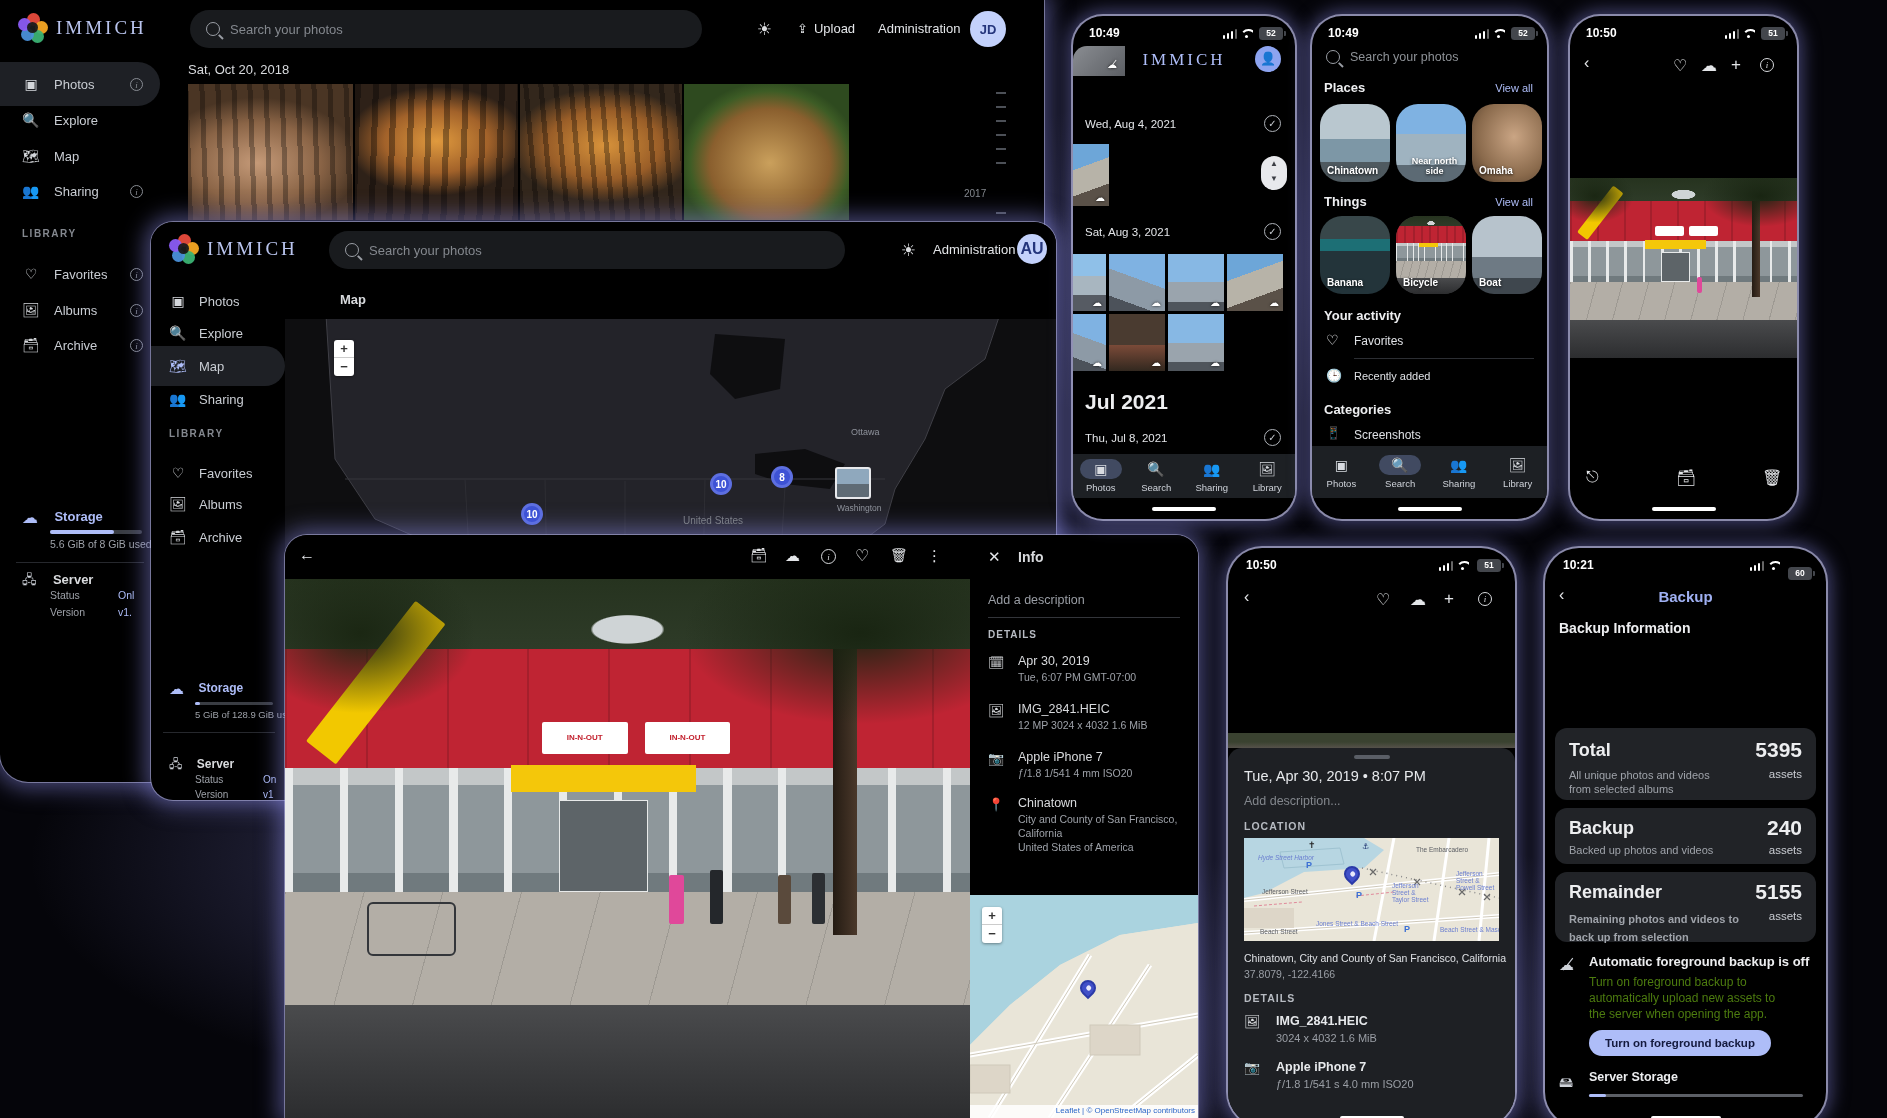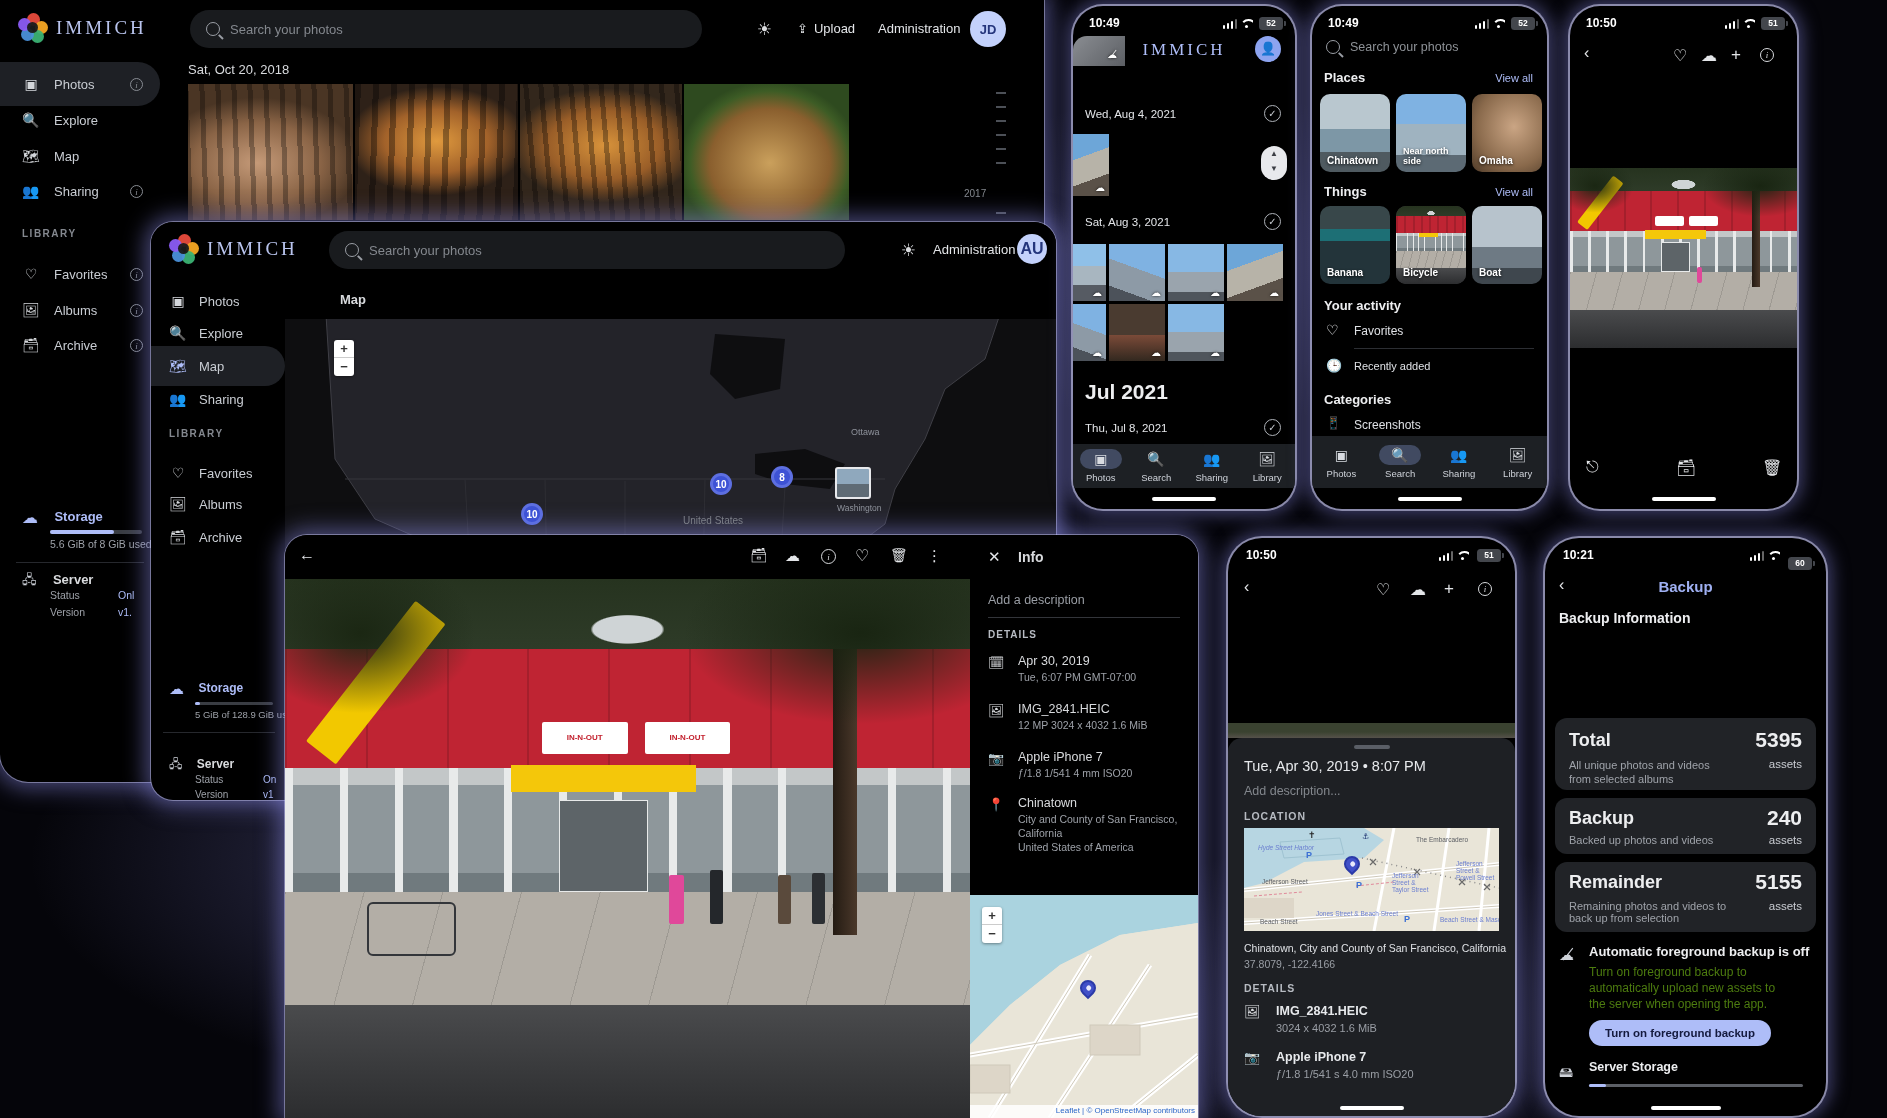--- a/index.html
+++ b/index.html
@@ -48,37 +48,37 @@
   .c5{background:linear-gradient(180deg,#87b8e4 0 50%,#9aa4ad 50% 85%,#4f555c 85%);}
   .pl1{background:linear-gradient(180deg,#b9c7cf 0 45%,#7d97a6 45% 75%,#4f5a60 75%);}
   .pl2{background:linear-gradient(180deg,#7fb2e2 0 38%,#9fb3c0 38% 78%,#5c6a74 78%);}
   .pl3{background:radial-gradient(ellipse at 60% 42%,#caa584,#8a6a4c 62%,#4e3a28);}
   .t1{background:linear-gradient(180deg,#38474a 0 30%,#1d6f75 30% 45%,#23343a 45%);}
   .t3{background:linear-gradient(180deg,#b7c3cc 0 52%,#6e7a84 52% 80%,#3f474e 80%);}
   .gthumb{position:absolute;}
   .cloudbdg{position:absolute;right:4px;bottom:3px;color:#fff;font-size:10px;text-shadow:0 0 3px rgba(0,0,0,.8);}
   .chk{position:absolute;width:17px;height:17px;border:1.6px solid #aeb2b8;border-radius:50%;color:#c6cacf;font-size:10px;line-height:16px;text-align:center;}
   
-  .phone{position:absolute;background:#000;border-radius:30px;box-shadow:0 0 0 2px rgba(215,215,248,.55),0 0 18px 5px rgba(130,130,215,.5);overflow:hidden;}
+  .phone{position:absolute;background:#000;border-radius:30px;box-shadow:0 0 0 2px rgba(215,215,248,.55),0 0 18px 5px rgba(130,130,215,.5);overflow:hidden;margin-top:10px;}
   .status{position:absolute;top:10px;left:0;right:0;height:16px;color:#fff;font-size:12px;font-weight:bold;}
   .batt{position:absolute;width:24px;height:13px;background:#43464c;border-radius:3.5px;color:#fff;font-size:8.5px;font-weight:bold;text-align:center;line-height:13px;}
   .batt:after{content:"";position:absolute;right:-3px;top:4px;width:2px;height:5px;background:#43464c;border-radius:0 1px 1px 0;}
   .sigbars{position:absolute;display:flex;align-items:flex-end;gap:1.5px;height:10px;}
   .sigbars i{width:2.5px;background:#fff;border-radius:1px;}
   .wifi{position:absolute;width:13px;height:10px;overflow:hidden;}
   .wifi:before{content:"";position:absolute;left:0;top:0;width:13px;height:13px;border:2px solid #fff;border-radius:50%;clip-path:polygon(50% 50%,0 0,100% 0);}
   .wifi:after{content:"";position:absolute;left:5px;top:6px;width:3px;height:3px;background:#fff;border-radius:50%;}
   .navbar{position:absolute;left:0;right:0;background:#1d2024;display:flex;justify-content:space-around;align-items:center;}
   .navit{display:flex;flex-direction:column;align-items:center;gap:3px;color:#cfd3da;font-size:9.5px;width:25%;}
   .navit .nic{font-size:14px;line-height:18px;color:#d8dbe0;height:20px;display:flex;align-items:center;justify-content:center;width:42px;border-radius:11px;}
   .navit.sel .nic{background:#414a61;}
   .homebar{position:absolute;left:50%;transform:translateX(-50%);width:64px;height:4px;border-radius:2px;background:#fff;}
   .phbold{color:#edeef0;font-weight:bold;}
   .viewall{color:#aebdf8;font-size:11px;}
-  .card3{position:absolute;border-radius:10px;overflow:hidden;}
+  .card3{position:absolute;border-radius:22px;overflow:hidden;text-align:center;}
   .card3 span{position:absolute;left:7px;bottom:6px;color:#fff;font-size:10px;font-weight:bold;text-shadow:0 1px 3px rgba(0,0,0,.9);}
   .ico-line{color:#e3e5e8;font-size:16px;}
   
   .inp{position:absolute;overflow:hidden;background:#3c3d3f;}
   .inp>div{position:absolute;}
   .ip-sky{left:0;top:0;width:100%;height:13%;background:radial-gradient(ellipse 18% 70% at 50% 72%,#cfd4d6 0 28%,transparent 30%),linear-gradient(180deg,#26331f,#2e3b28);}
   .ip-red{left:0;top:13%;width:100%;height:22%;background:repeating-linear-gradient(90deg,rgba(0,0,0,.14) 0 2px,transparent 2px 11.8%),#bf2433;}
   .ip-sign{top:26.5%;height:6%;background:#fff;border-radius:2px;color:#c3202d;font-weight:bold;display:flex;align-items:center;justify-content:center;overflow:hidden;}
   .ip-arr1{left:3%;top:30%;width:26%;height:7%;background:#f2c800;transform:rotate(-52deg);transform-origin:left top;border-radius:2px;}
   .ip-arr2{left:1%;top:51%;width:17%;height:6%;background:#f2c800;transform:rotate(-20deg);}
@@ -662,21 +662,21 @@
     <div class="abs" style="left:10px;top:260px;width:261px;height:56px;background:#212327;border-radius:12px;">
       <span class="abs phbold" style="left:14px;top:10px;font-size:18px;">Backup</span>
       <span class="abs phbold" style="right:14px;top:8px;font-size:21px;">240</span>
       <span class="abs" style="left:14px;top:36px;font-size:11px;color:#9fa3aa;">Backed up photos and videos</span>
       <span class="abs" style="right:14px;top:36px;font-size:11.5px;color:#c9ccd2;">assets</span>
     </div>
 
     <div class="abs" style="left:10px;top:324px;width:261px;height:70px;background:#212327;border-radius:12px;">
       <span class="abs phbold" style="left:14px;top:10px;font-size:18px;">Remainder</span>
       <span class="abs phbold" style="right:14px;top:8px;font-size:21px;">5155</span>
-      <span class="abs" style="left:14px;top:38px;font-size:11px;color:#9fa3aa;width:170px;line-height:12px;">Remaining photos and videos to back up from selection</span>
+      <span class="abs" style="left:14px;top:38px;font-size:11px;color:#9fa3aa;width:170px;line-height:18px;font-weight:bold;">Remaining photos and videos to back up from selection</span>
       <span class="abs" style="right:14px;top:38px;font-size:11.5px;color:#c9ccd2;">assets</span>
     </div>
     <span class="abs" style="left:14px;top:408px;font-size:15px;color:#cfd3da;">☁̸</span>
     <span class="abs phbold" style="left:44px;top:406px;font-size:13px;">Automatic foreground backup is off</span>
     <span class="abs" style="left:44px;top:426px;width:200px;font-size:12px;line-height:16px;color:#4d7c0f;">Turn on foreground backup to automatically upload new assets to the server when opening the app.</span>
     <span class="abs" style="left:44px;top:482px;background:#aebdf8;color:#141a3e;font-size:11.5px;font-weight:bold;padding:7px 16px;border-radius:16px;">Turn on foreground backup</span>
     <span class="abs" style="left:14px;top:524px;font-size:14px;color:#cfd3da;">🖴</span>
     <span class="abs phbold" style="left:44px;top:522px;font-size:12.5px;">Server Storage</span>
     <div class="bar" style="left:44px;top:546px;width:214px;height:3px;background:#5c5f66;">
         <i style="width:8%;height:3px;"></i>

